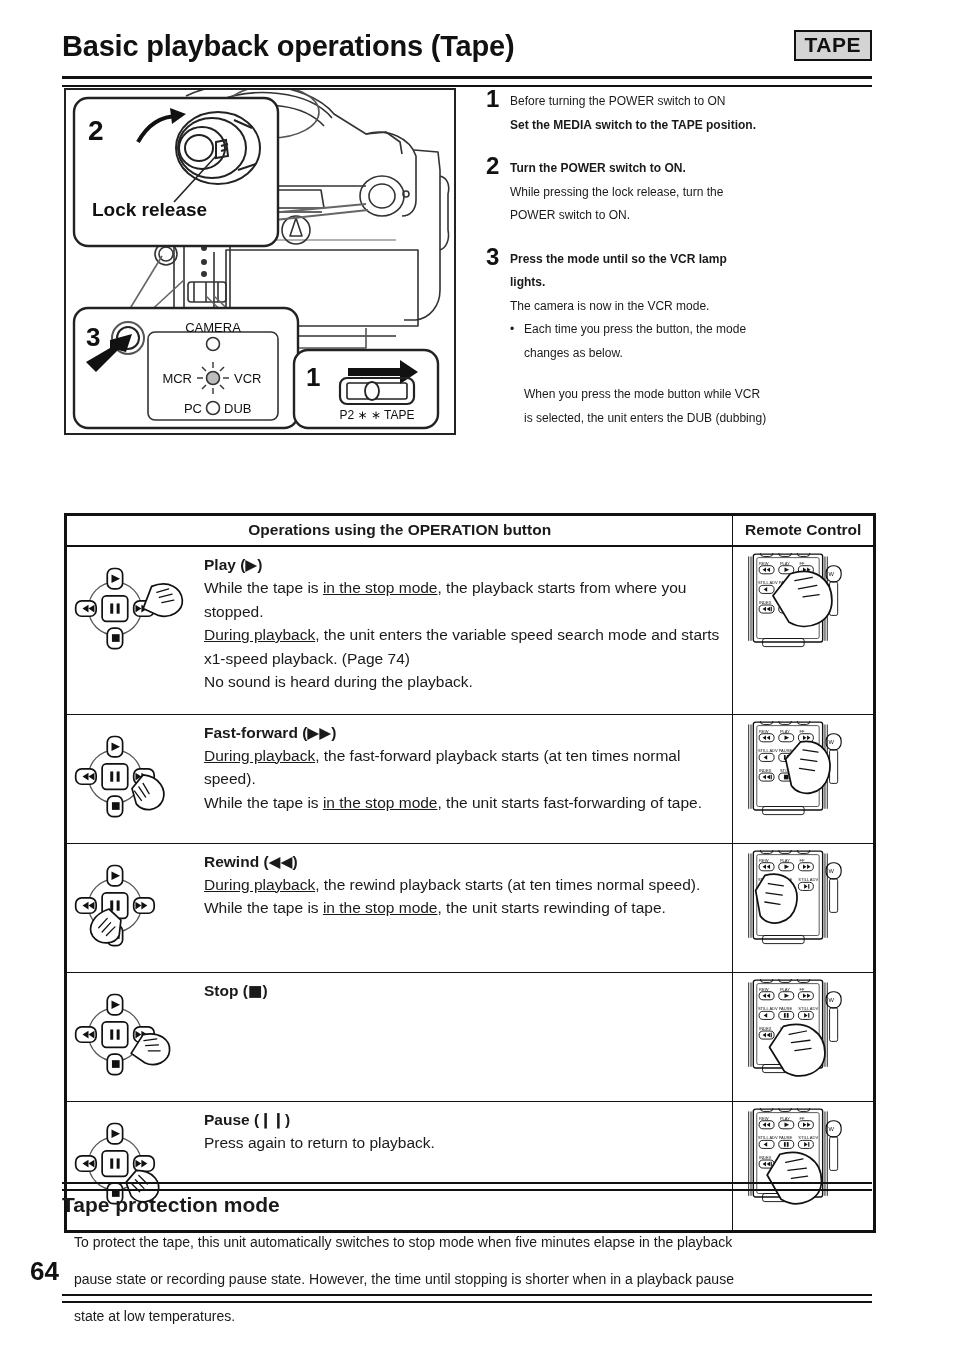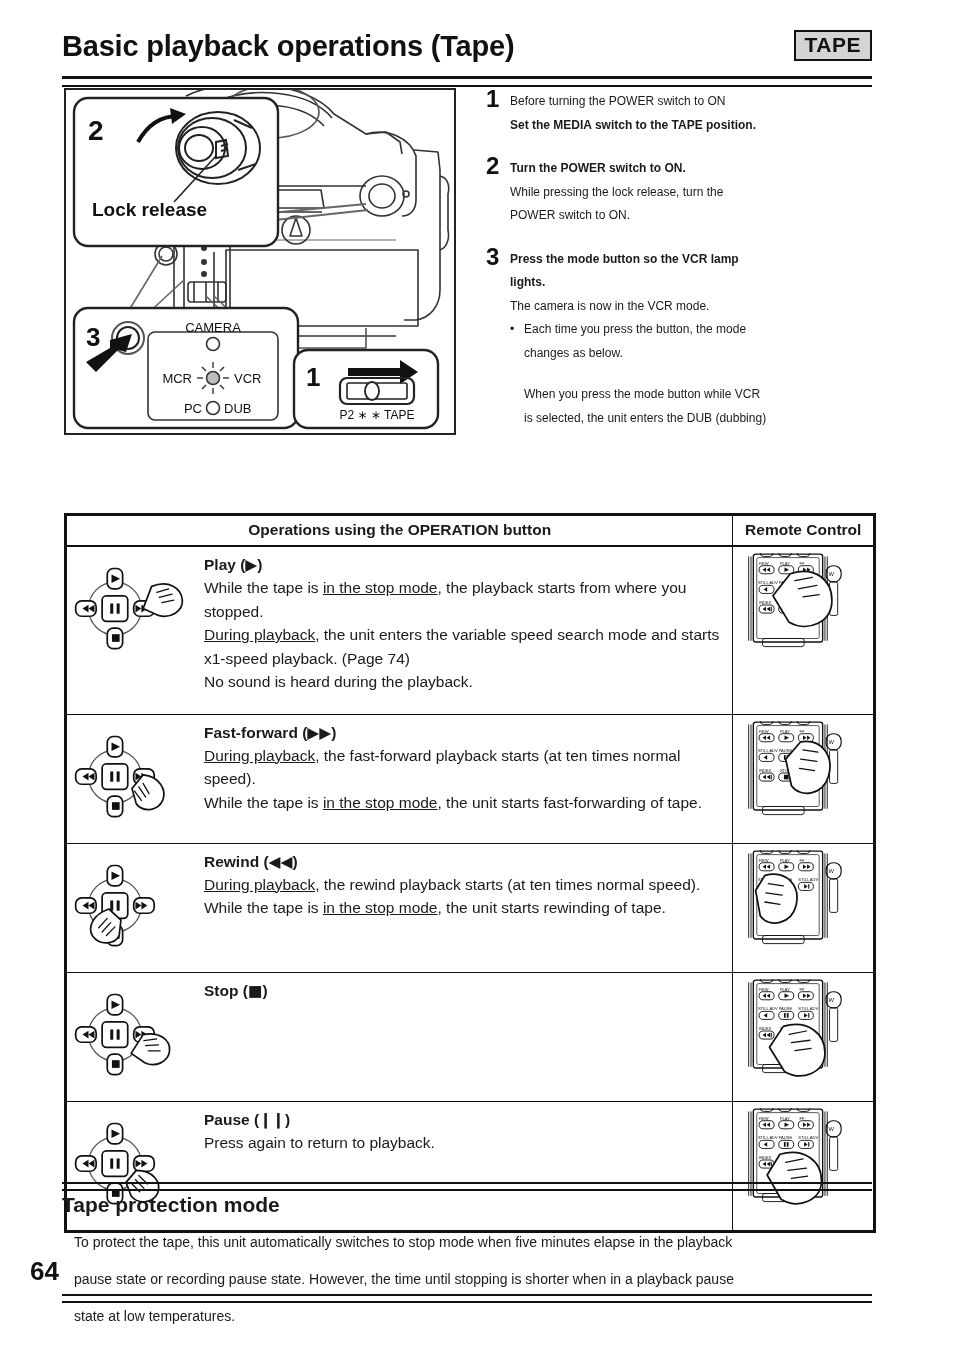--- a/index.html
+++ b/index.html
@@ -232,21 +232,21 @@
 
     <div class="step" style="margin-top:20px;">
       <span class="num">2</span>
       <p class="b">Turn the POWER switch to ON.</p>
       <p>While pressing the lock release, turn the</p>
       <p>POWER switch to ON.</p>
     </div>
 
     <div class="step" style="margin-top:20px;">
       <span class="num">3</span>
-      <p class="b">Press the mode button so the VCR lamp</p>
+      <p class="b">Press the mode until so the VCR lamp</p>
       <p class="b">lights.</p>
       <p>The camera is now in the VCR mode.</p>
       <p class="bullet">Each time you press the button, the mode</p>
       <p class="indent">changes as below.</p>
       <div class="gap"></div>
       <p class="indent">When you press the mode button while VCR</p>
       <p class="indent">is selected, the unit enters the DUB (dubbing)</p>
     </div>
   </div>
 

